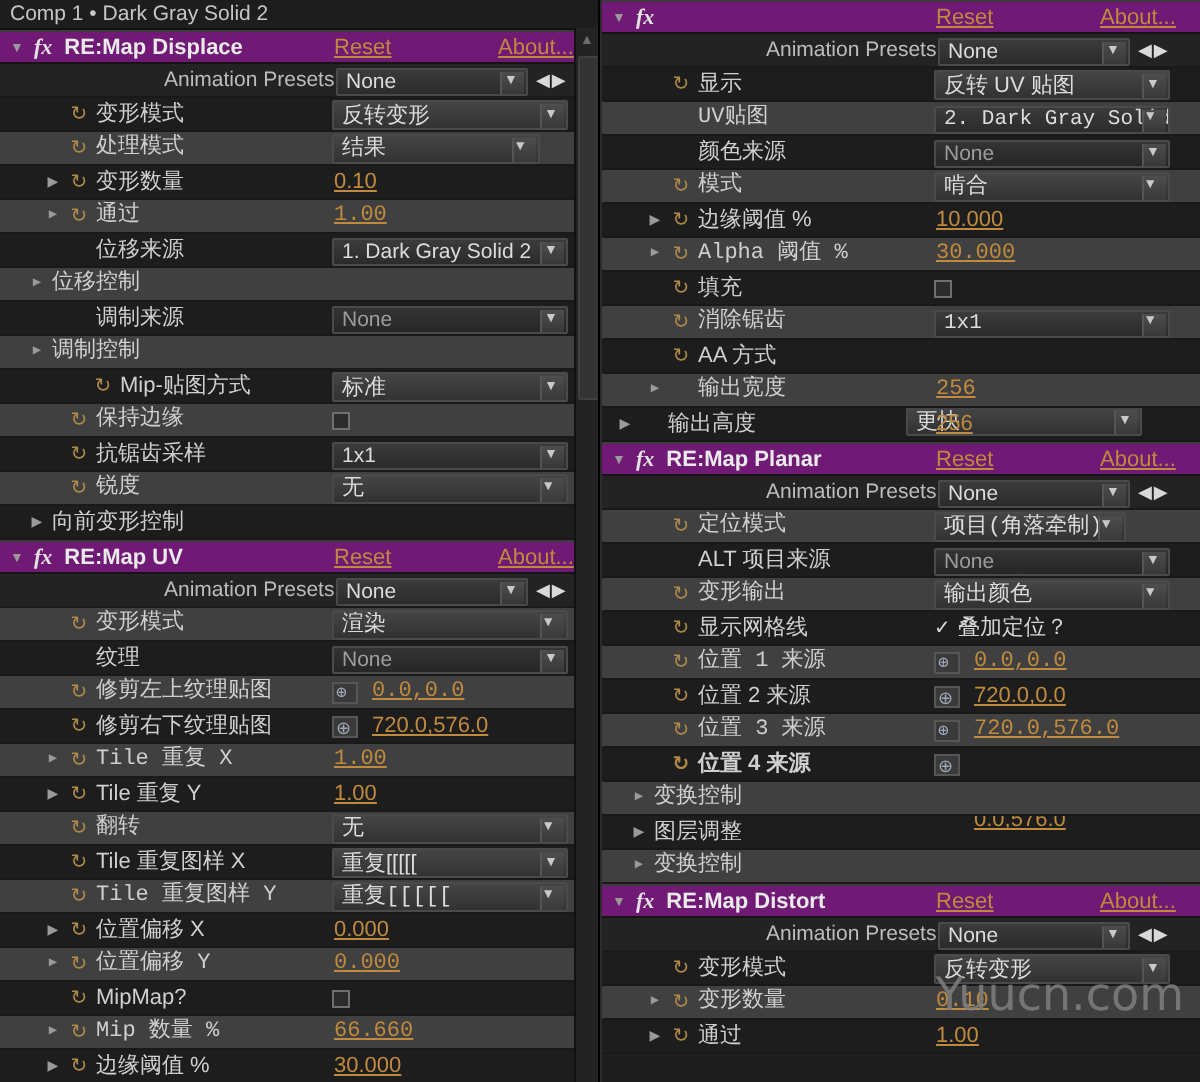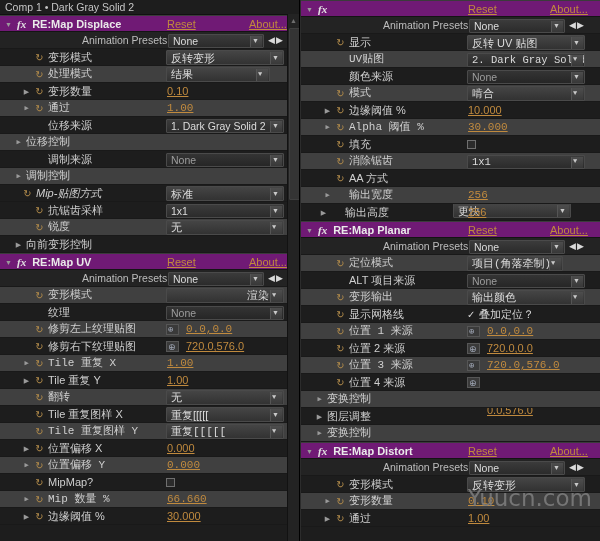--- a/index.html
+++ b/index.html
@@ -162,26 +162,34 @@
           </span>
           <span class="dd dull" style="left:166px;width:118px;">None<span class="arw"></span></span>
         </div>
         <div class="row alt">
           <span class="lbl" style="left:14px;">
             <span class="tw closed"></span>
             <span class="name">调制控制</span>
           </span>
         </div>
         <div class="row">
-          <span class="lbl" style="left:10px;font-style:italic;">
+          <span class="lbl" style="left:34px;">
             <span class="tw none"></span>
             <span class="sw on"></span>
             <span class="name">Mip-贴图方式</span>
           </span>
           <span class="dd big" style="left:166px;width:118px;">标准<span class="arw"></span></span>
+        </div>
+        <div class="row alt">
+          <span class="lbl" style="left:22px;">
+            <span class="tw none"></span>
+            <span class="sw on"></span>
+            <span class="name">保持边缘</span>
+          </span>
+          <span class="chk" style="left:166px;"></span>
         </div>
         <div class="row">
           <span class="lbl" style="left:22px;">
             <span class="tw none"></span>
             <span class="sw on"></span>
             <span class="name">抗锯齿采样</span>
           </span>
           <span class="dd" style="left:166px;width:118px;">1x1<span class="arw"></span></span>
         </div>
         <div class="row alt">
@@ -214,21 +222,21 @@
             <span>◀</span>
             <span>▶</span>
           </span>
         </div>
         <div class="row alt">
           <span class="lbl" style="left:22px;">
             <span class="tw none"></span>
             <span class="sw on"></span>
             <span class="name">变形模式</span>
           </span>
-          <span class="dd big" style="left:166px;width:118px;text-align:right;">渲染<span class="arw"></span></span>
+          <span class="dd big" style="left:166px;width:118px;">渲染<span class="arw"></span></span>
         </div>
         <div class="row">
           <span class="lbl" style="left:22px;">
             <span class="tw none"></span>
             <span class="sw off"></span>
             <span class="name">纹理</span>
           </span>
           <span class="dd dull" style="left:166px;width:118px;">None<span class="arw"></span></span>
         </div>
         <div class="row alt">
@@ -428,21 +436,21 @@
         </div>
         <div class="row alt">
           <span class="lbl" style="left:22px;">
             <span class="tw closed"></span>
             <span class="sw off"></span>
             <span class="name">输出宽度</span>
           </span>
           <span class="val" style="left:167px;">256</span>
         </div>
         <div class="row">
-          <span class="lbl" style="left:18px;">
+          <span class="lbl" style="left:7px;">
             <span class="tw closed"></span>
             <span class="sw off"></span>
             <span class="name">输出高度</span>
           </span>
           <span class="val" style="left:167px;">256</span>
         </div>
         <div class="row eff">
           <span class="lbl" style="left:4px;">
             <span class="tw open"></span>
             <span class="fx">fx</span>
@@ -513,21 +521,21 @@
         <div class="row alt">
           <span class="lbl" style="left:22px;">
             <span class="tw none"></span>
             <span class="sw on"></span>
             <span class="name">位置 3 来源</span>
           </span>
           <span class="pt" style="left:166px;"></span>
           <span class="val" style="left:186px;">720.0,576.0</span>
         </div>
         <div class="row">
-          <span class="lbl" style="left:22px;">
+          <span class="lbl" style="left:22px;font-weight:bold;">
             <span class="tw none"></span>
             <span class="sw on"></span>
             <span class="name">位置 4 来源</span>
           </span>
           <span class="pt" style="left:166px;"></span>
           <span class="val" style="left:186px;margin-top:28px;">0.0,576.0</span>
         </div>
         <div class="row alt">
           <span class="lbl" style="left:14px;">
             <span class="tw closed"></span>

